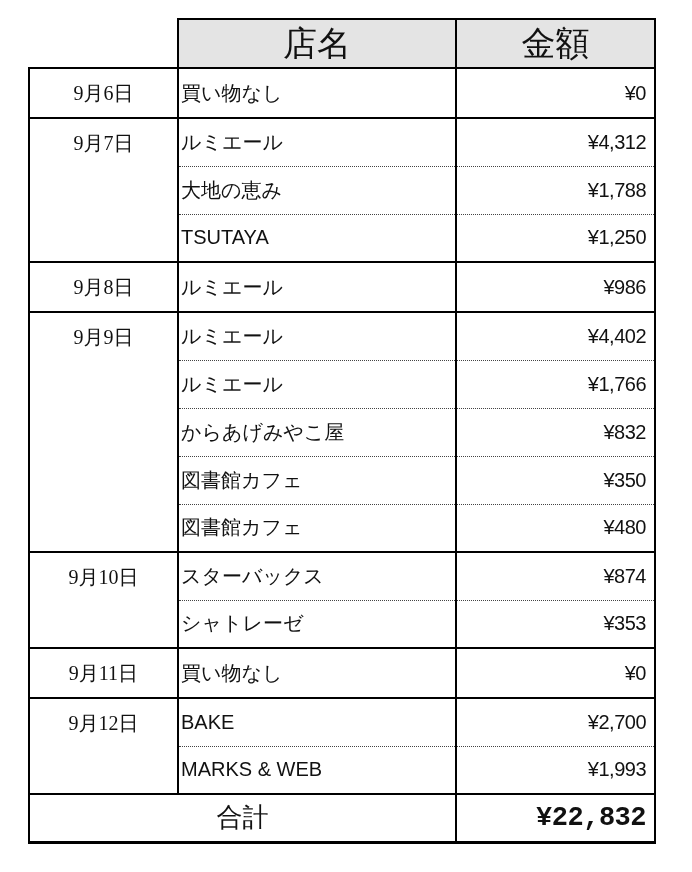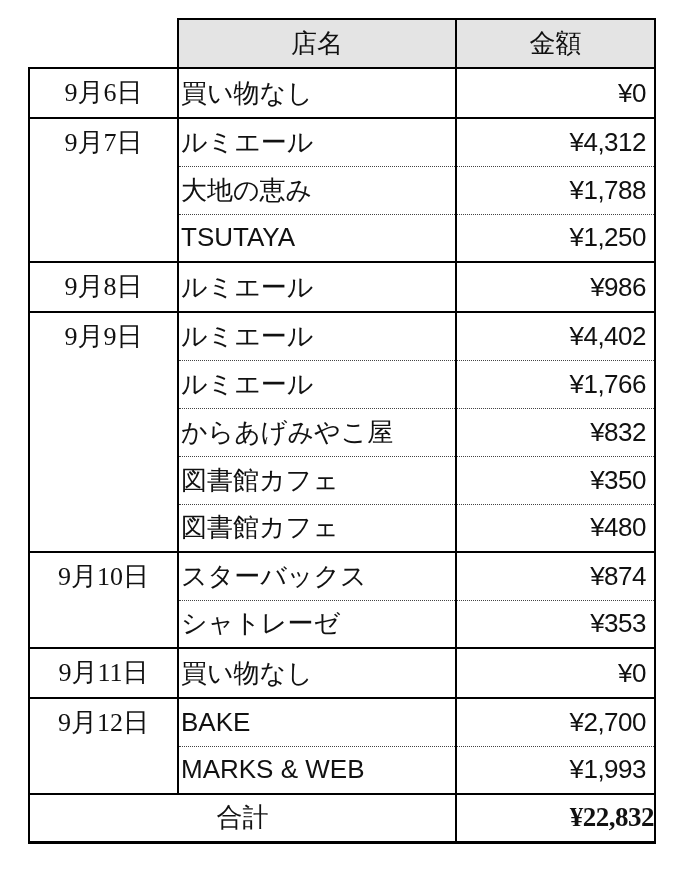--- a/index.html
+++ b/index.html
@@ -30,30 +30,30 @@
   col.c-store  { width: 278px; }
   col.c-amount { width: 199px; }
 
   th, td { box-sizing: border-box; padding: 0; }
 
   thead th.head {
     height: 49px;
     background: var(--header-bg);
     border: 2px solid var(--border-col);
     font-weight: normal;
-    font-size: 26px;
+    font-size: 34px;
     text-align: center;
     vertical-align: middle;
   }
   thead th.corner {
     border: none;
     background: transparent;
   }
 
-  tbody td { height: 48px; font-size: 26px; vertical-align: middle; }
+  tbody td { height: 48px; font-size: 20px; vertical-align: middle; }
 
   td.date {
     border-left: 2px solid var(--border-col);
     border-right: 2px solid var(--border-col);
     text-align: center;
     vertical-align: top;
     line-height: 48px;
   }
   td.store {
     text-align: left;
@@ -83,23 +83,24 @@
     vertical-align: middle;
     margin-left: 27px;
   }
   td.total-label {
     text-align: center;
     border-left: 2px solid var(--border-col);
     border-right: 2px solid var(--border-col);
   }
   td.total-amount {
     text-align: right;
+    padding-right: 8px;
     font-weight: bold;
     font-size: 27px;
-    font-family: Liberation Serif, serif;
+    font-family: Liberation Mono, monospace;
     letter-spacing: -0.5px;
     border-right: 2px solid var(--border-col);
   }
 </style>
 </head>
 <body>
 
 <table class="expense">
   <colgroup>
     <col class="c-date">

